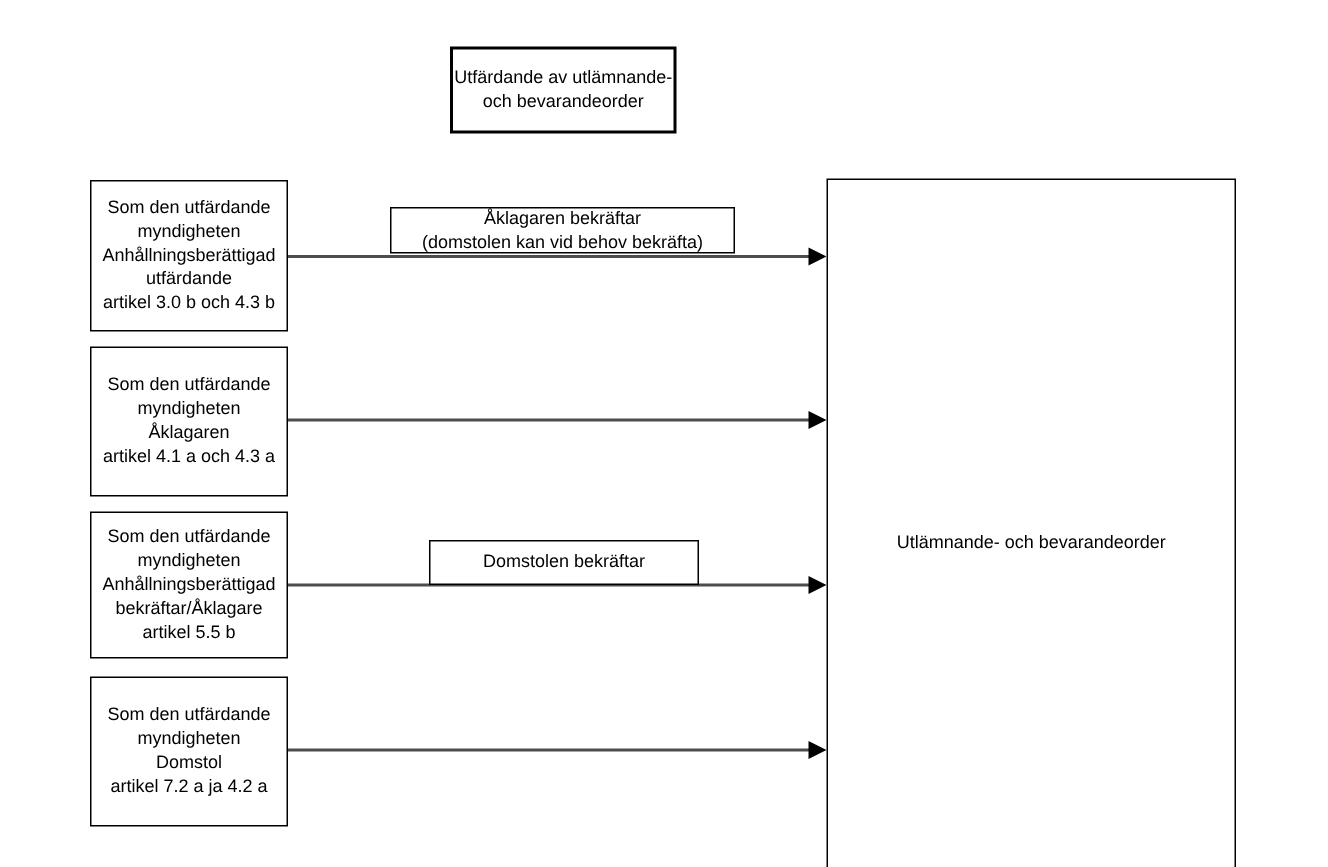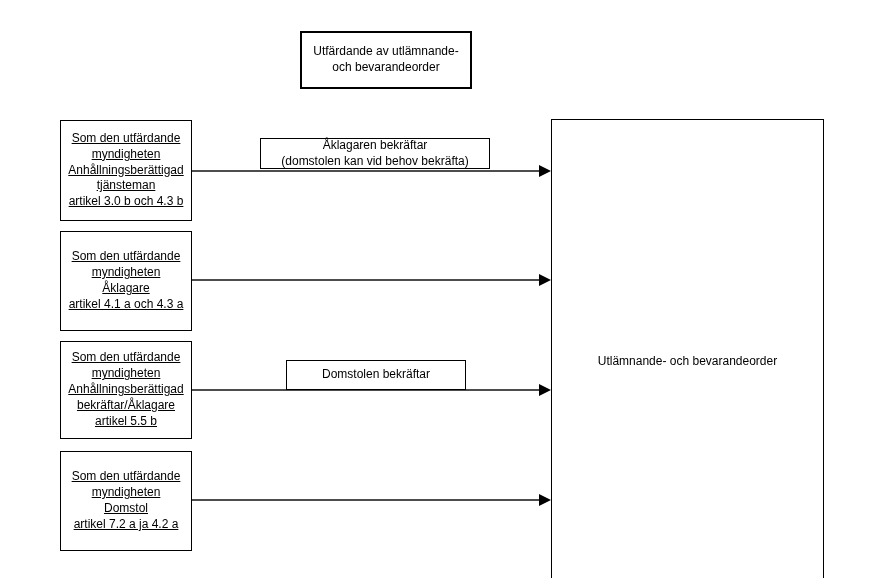--- a/index.html
+++ b/index.html
@@ -23,22 +23,22 @@
     border: 1.5px solid #000000;
     background: #ffffff;
     display: flex;
     flex-direction: column;
     justify-content: center;
     align-items: center;
     text-align: center;
     line-height: 1.32;
     z-index: 2;
   }
-  .top-box    { left: 300px; top: 31px;  width: 172px; height: 58px; border-width: 2px; }
-  .src-box    { left: 60px;  width: 132px; text-decoration: underline; }
+  .top-box    { left: 300px; top: 31px;  width: 151px; height: 58px; border-width: 2px; }
+  .src-box    { left: 60px;  width: 132px; }
   .src-1      { top: 120px; height: 101px; }
   .src-2      { top: 231px; height: 100px; }
   .src-3      { top: 341px; height: 98px;  }
   .src-4      { top: 451px; height: 100px; }
   .confirm-1  { left: 260px; top: 138px; width: 230px; height: 31px; }
   .confirm-2  { left: 286px; top: 360px; width: 180px; height: 30px; }
   .target-box { left: 551px; top: 119px; width: 273px; height: 485px; }
   .arrow {
     position: absolute;
     left: 192px;
@@ -77,28 +77,28 @@
 
   <div class="box top-box">
     <div class="line">Utfärdande av utlämnande-</div>
     <div class="line">och bevarandeorder</div>
   </div>
 
   <div class="box src-box src-1">
     <div class="line">Som den utfärdande</div>
     <div class="line">myndigheten</div>
     <div class="line">Anhållningsberättigad</div>
-    <div class="line">tjänsteman</div>
+    <div class="line">utfärdande</div>
     <div class="line">artikel 3.0 b och 4.3 b</div>
   </div>
 
   <div class="box src-box src-2">
     <div class="line">Som den utfärdande</div>
     <div class="line">myndigheten</div>
-    <div class="line">Åklagare</div>
+    <div class="line">Åklagaren</div>
     <div class="line">artikel 4.1 a och 4.3 a</div>
   </div>
 
   <div class="box src-box src-3">
     <div class="line">Som den utfärdande</div>
     <div class="line">myndigheten</div>
     <div class="line">Anhållningsberättigad</div>
     <div class="line">bekräftar/Åklagare</div>
     <div class="line">artikel 5.5 b</div>
   </div>

